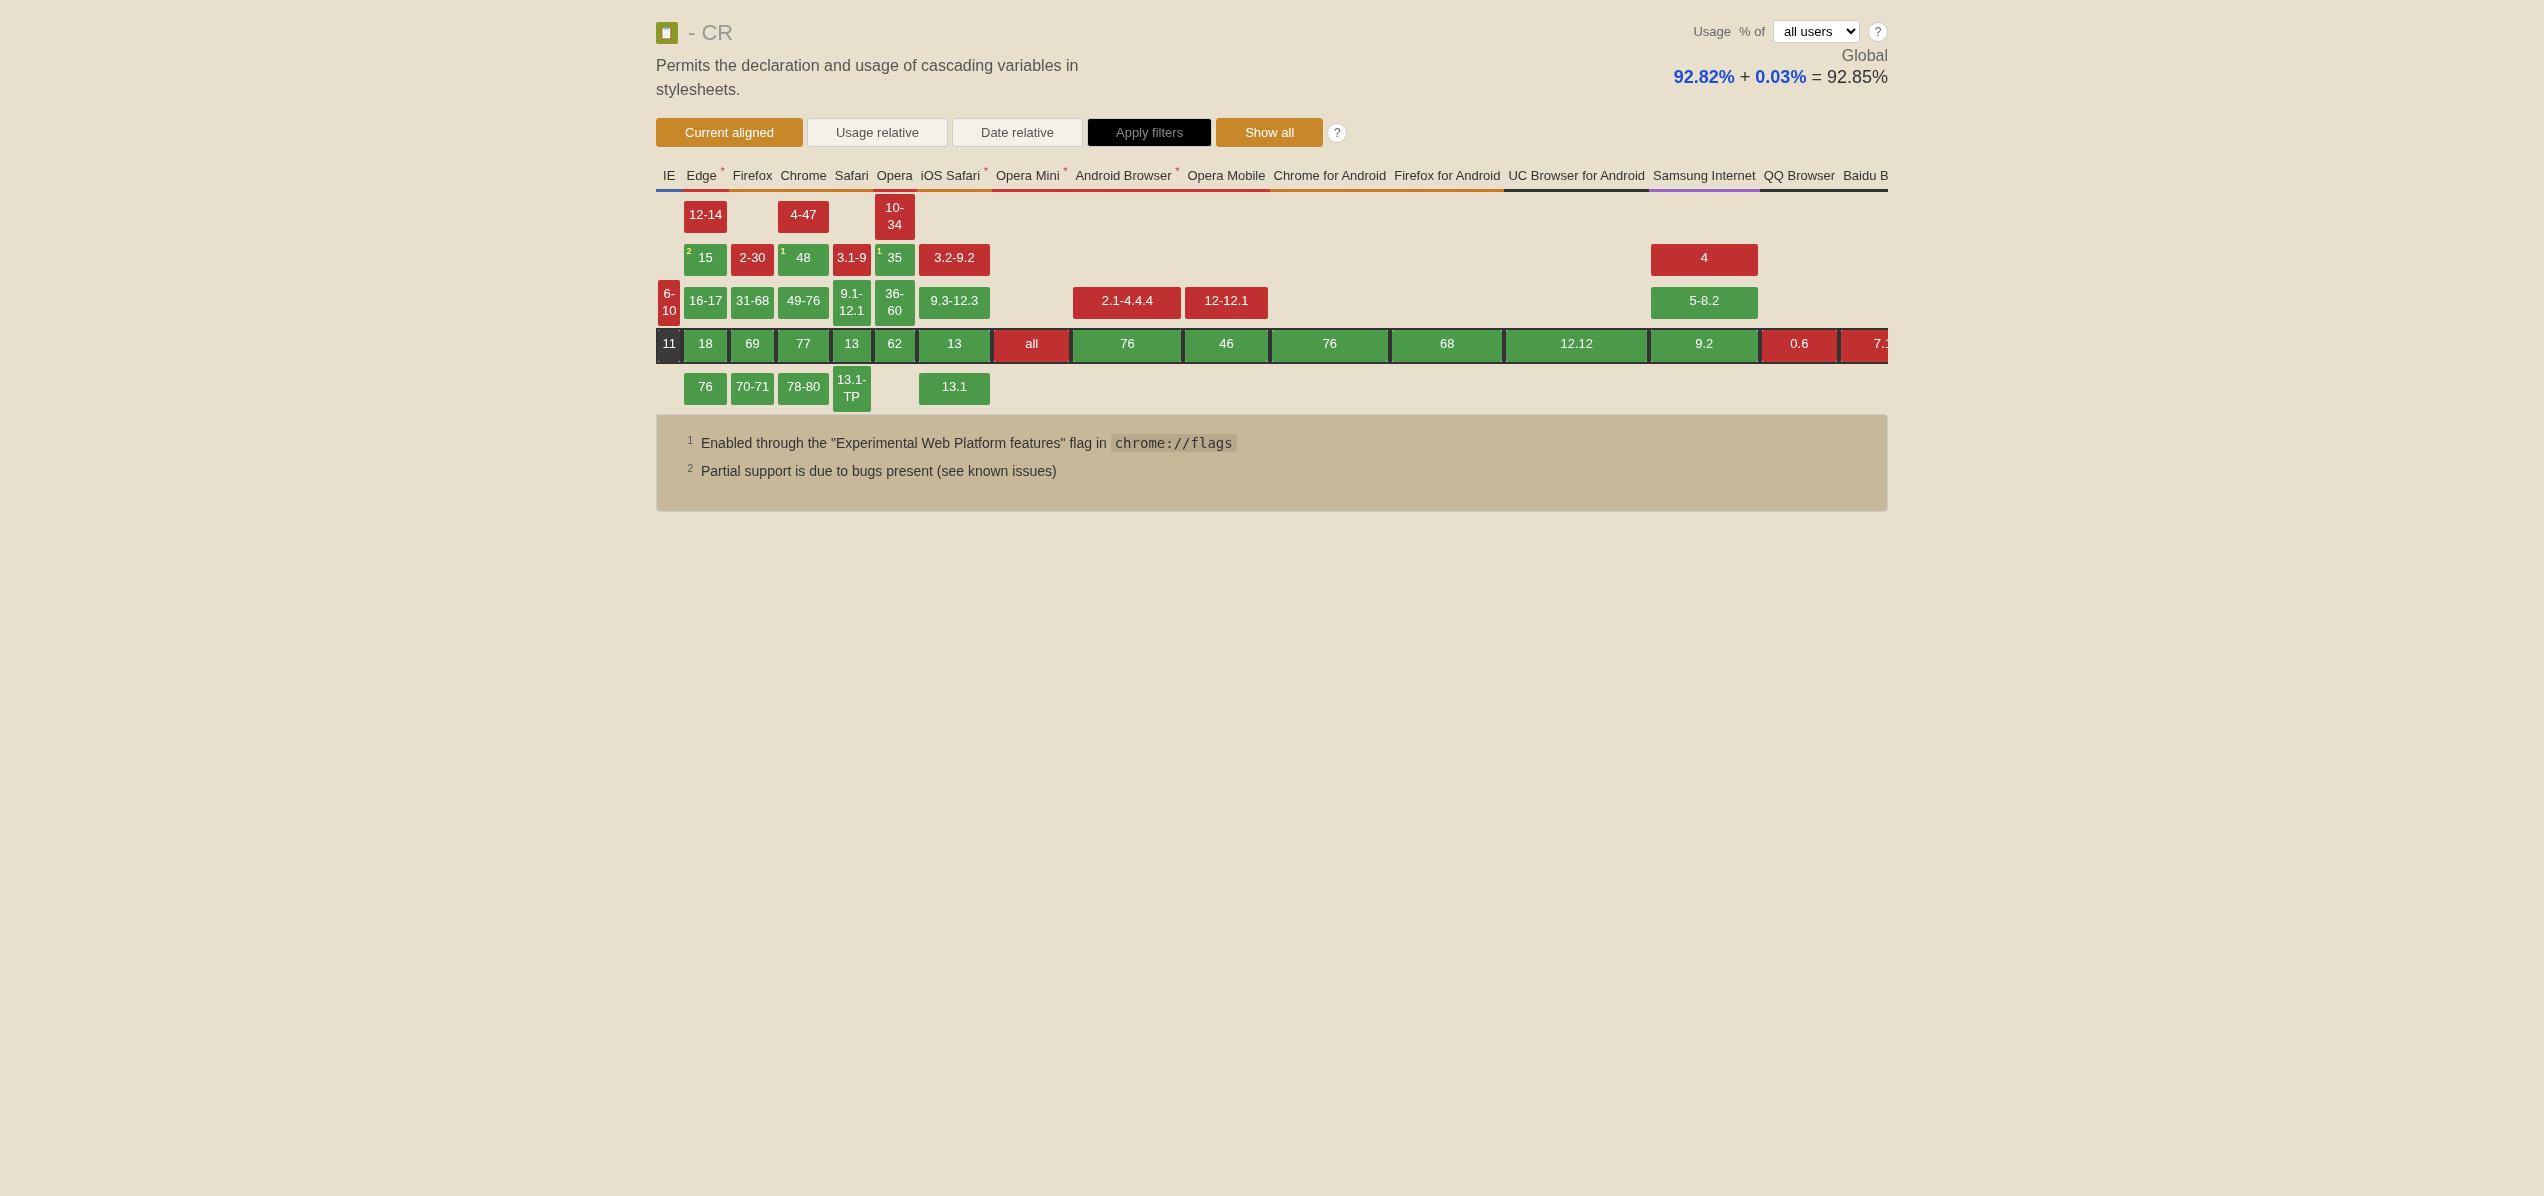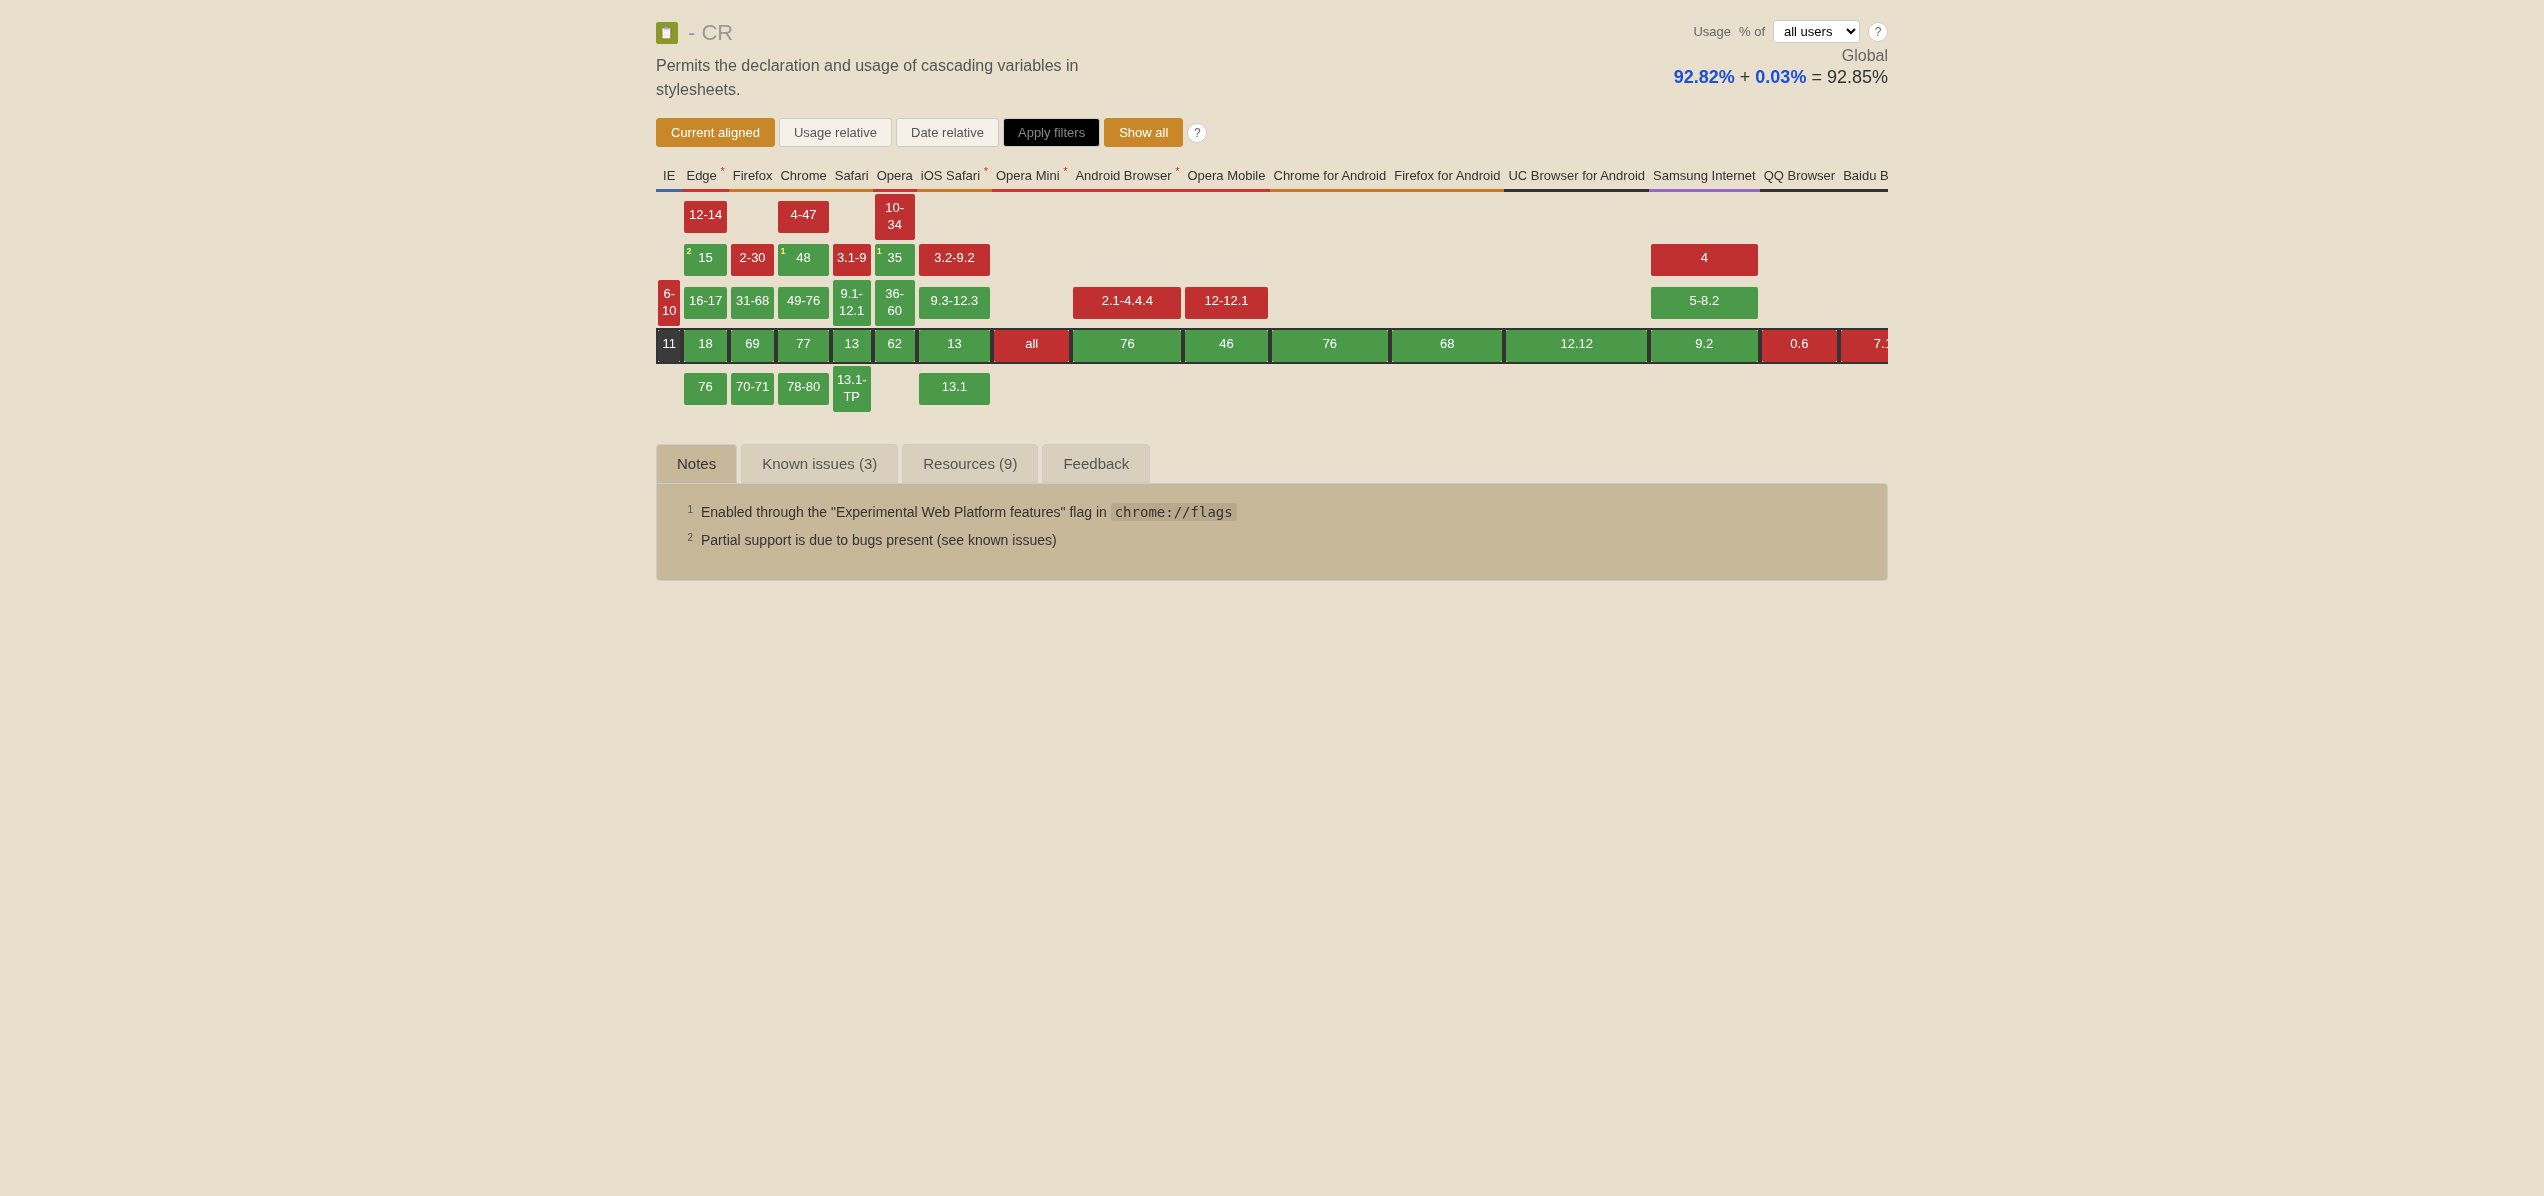--- a/index.html
+++ b/index.html
@@ -95,21 +95,21 @@
     }
     .usage-green { color: #1d4ed8; font-weight: bold; }
     .usage-dark { color: #333; }
     .filter-bar {
       display: flex;
       align-items: center;
       gap: 4px;
       margin: 16px 0 12px 0;
     }
     .filter-btn {
-      padding: 6px 14px;
+      padding: 6px 28px;
       border: 1px solid #ccc;
       border-radius: 3px;
       cursor: pointer;
       font-size: 13px;
       background: #f5f0e8;
       color: #555;
     }
     .filter-btn.active {
       background: #c8882a;
       color: white;
@@ -560,26 +560,20 @@
               <span class="cell-inner bg-empty"></span>
             </td>
             <td class="cell">
               <span class="cell-inner bg-empty"></span>
             </td>
           </tr>
         </tbody>
     </table>
   </div>
 
-  <div class="notes-tabs">
-    <button class="notes-tab active">Notes</button>
-    <button class="notes-tab">Known issues (3)</button>
-    <button class="notes-tab">Resources (9)</button>
-    <button class="notes-tab">Feedback</button>
-  </div>
 
   <div class="notes-content">
     <div class="note-item">
       <span class="note-superscript"><sup>1</sup></span>
       <span>Enabled through the "Experimental Web Platform features" flag in <code>chrome://flags</code></span>
     </div>
     <div class="note-item">
       <span class="note-superscript"><sup>2</sup></span>
       <span>Partial support is due to bugs present (see known issues)</span>
     </div>

